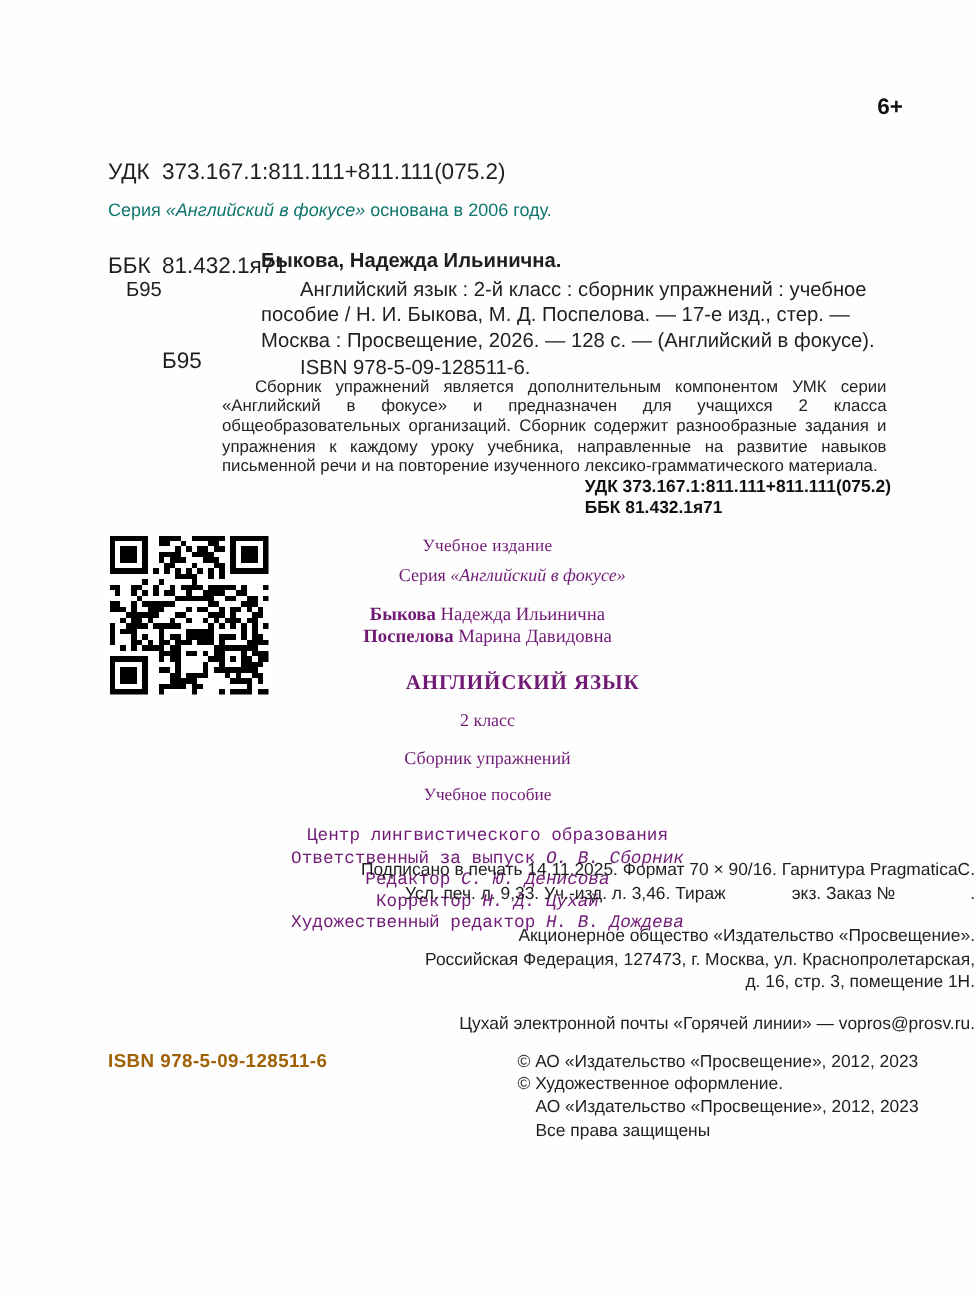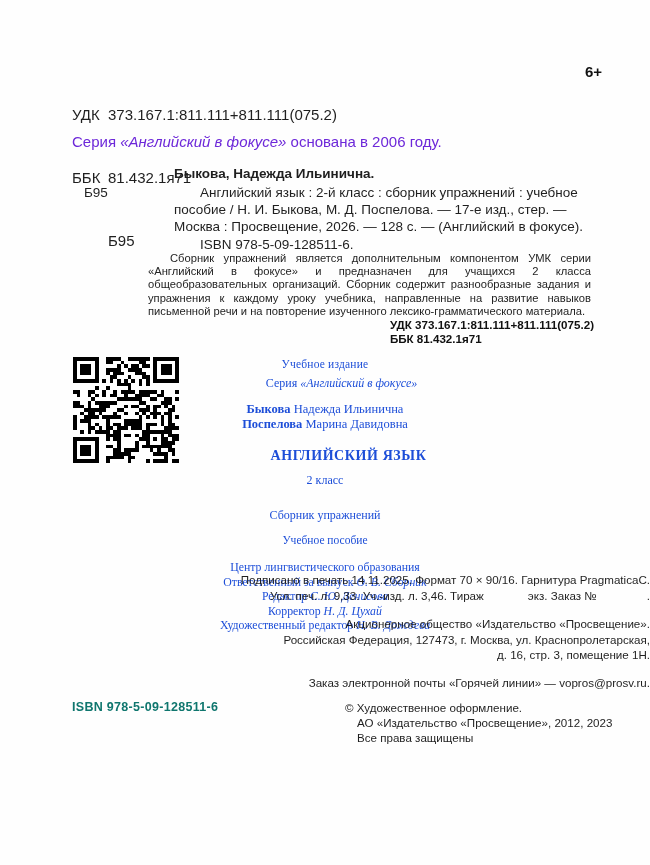--- a/index.html
+++ b/index.html
@@ -42,22 +42,22 @@
     top: 63px;
     font-size: 15px;
     font-weight: bold;
     color: #111;
   }
 
   .series-line {
     position: absolute;
     left: 72px;
     top: 133px;
-    font-size: 15px;
-    color: #6d28d9;
+    font-size: 12px;
+    color: #0f766e;
   }
   .series-line i { font-style: italic; }
 
   
   .biblio {
     position: absolute;
     left: 72px;
     top: 165px;
     width: 520px;
     font-size: 13.5px;
@@ -126,32 +126,32 @@
   .qr-wrap svg { display: block; }
 
   
   .colophon {
     position: absolute;
     left: 0;
     right: 0;
     top: 358px;
     text-align: center;
     font-family: "Liberation Serif", serif;
-    color: #1d4ed8;
+    color: #701a75;
   }
   .col-edition { font-size: 11.5px; letter-spacing: .2px; }
   .col-series  { font-size: 12px; margin-top: 6px; padding-left: 33px; }
   .col-series i { font-style: italic; }
   .col-authors { margin-top: 11px; font-size: 12.5px; line-height: 15px; }
   .col-authors b { font-weight: bold; }
   .col-title   { margin-top: 16px; font-size: 14px; font-weight: bold; letter-spacing: .6px; padding-left: 47px; }
   .col-grade   { margin-top: 9px; font-size: 12px; }
-  .col-kind    { margin-top: 20px; font-size: 12px; }
+  .col-kind    { margin-top: 10px; font-size: 12px; }
   .col-sub     { margin-top: 11px; font-size: 11.5px; }
-  .col-staff   { margin-top: 14px; font-size: 11.8px; line-height: 14.6px; }
+  .col-staff   { margin-top: 14px; font-size: 11.8px; line-height: 14.6px; font-family: Liberation Mono, monospace; }
   .col-staff i { font-style: italic; }
 
   
   .imprint {
     position: absolute;
     left: 0; right: 0;
     top: 572px;
     text-align: right;
     font-size: 11.6px;
     line-height: 15.5px;
@@ -165,21 +165,21 @@
   .imprint-mail b { font-weight: normal; }
 
   
   .isbn-foot {
     position: absolute;
     left: 72px;
     top: 700px;
     font-size: 12.5px;
     font-weight: bold;
     letter-spacing: .3px;
-    color: #0f766e;
+    color: #a16207;
   }
   .copyright {
     position: absolute;
     left: 345px;
     top: 700px;
     font-size: 11.6px;
     line-height: 15.2px;
     color: #1f1f1f;
   }
   .cp-indent { padding-left: 12px; }
@@ -245,23 +245,24 @@
   </div>
 
   <div class="imprint">
     <div>Подписано в печать 14.11.2025. Формат 70 × 90/16. Гарнитура PragmaticaC.</div>
     <div><span>Усл. печ. л. 9,33. Уч.-изд. л. 3,46. Тираж</span><span class="blank-run"></span><span>экз. Заказ №</span><span class="blank-ord"></span><span>.</span></div>
     <div class="imprint-addr">
       <div>Акционерное общество «Издательство «Просвещение».</div>
       <div>Российская Федерация, 127473, г. Москва, ул. Краснопролетарская,</div>
       <div>д. 16, стр. 3, помещение 1Н.</div>
     </div>
-    <div class="imprint-mail"><span>Заказ электронной почты «Горячей линии» — </span><b>vopros@prosv.ru</b><span>.</span></div>
+    <div class="imprint-mail"><span>Цухай электронной почты «Горячей линии» — </span><b>vopros@prosv.ru</b><span>.</span></div>
   </div>
 
   <div class="isbn-foot">ISBN 978-5-09-128511-6</div>
   <div class="copyright">
+    <div>© АО «Издательство «Просвещение», 2012, 2023</div>
     <div>© Художественное оформление.</div>
     <div class="cp-indent">АО «Издательство «Просвещение», 2012, 2023</div>
     <div class="cp-indent">Все права защищены</div>
   </div>
 
 </div>
 
 </body></html>

